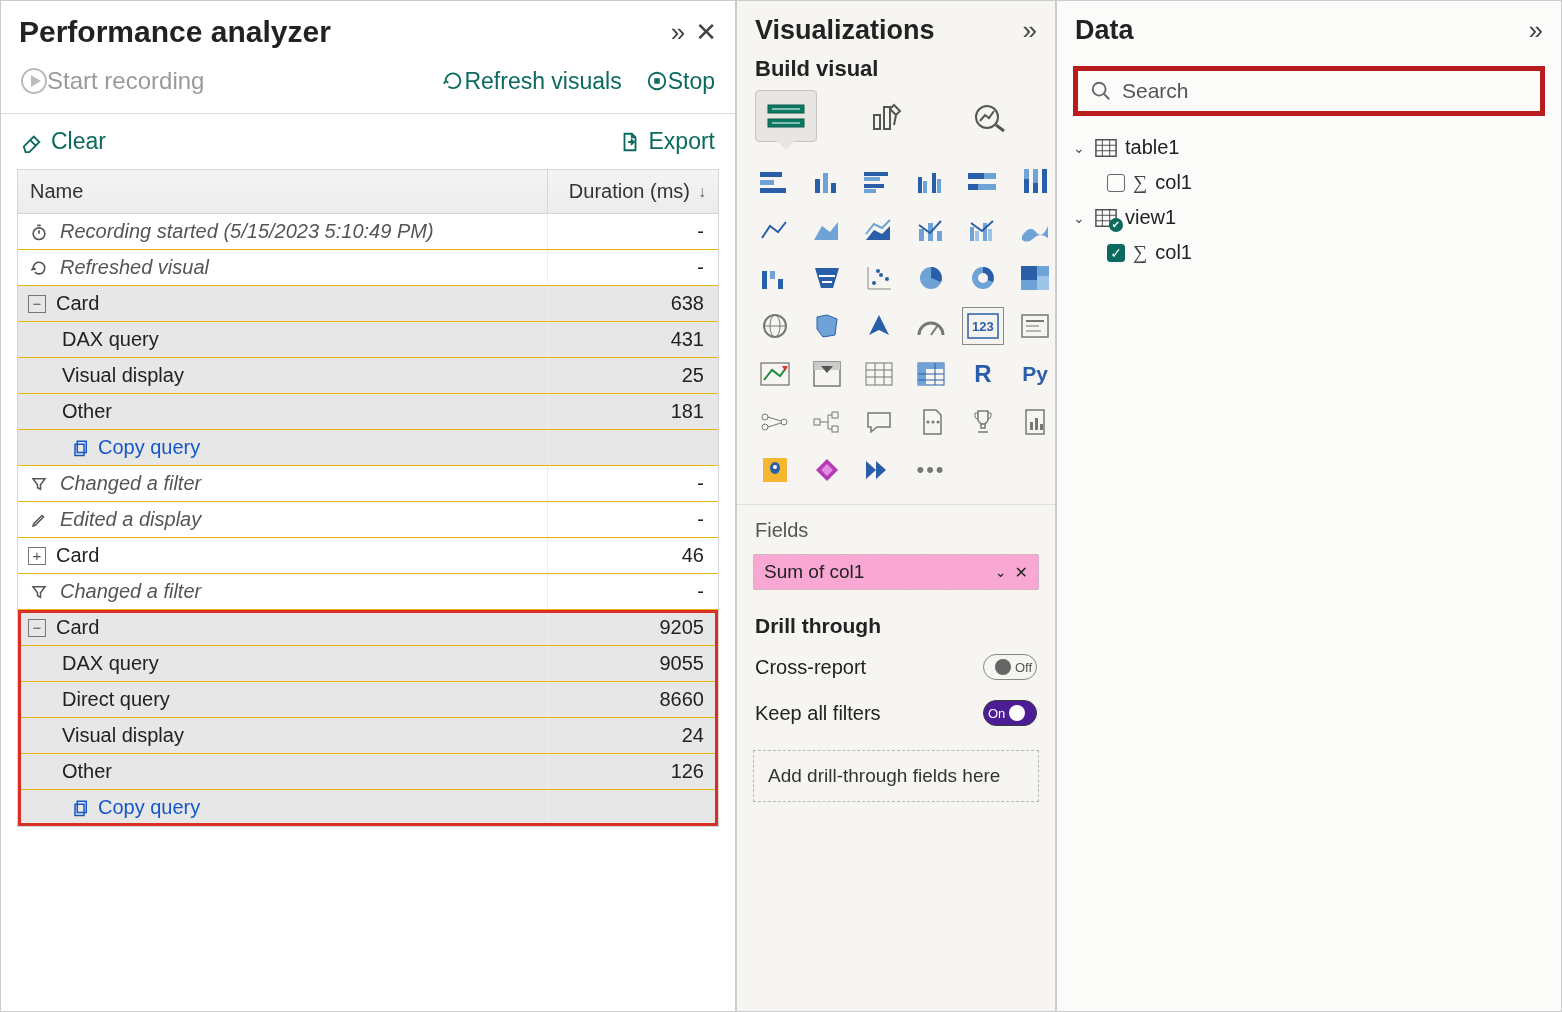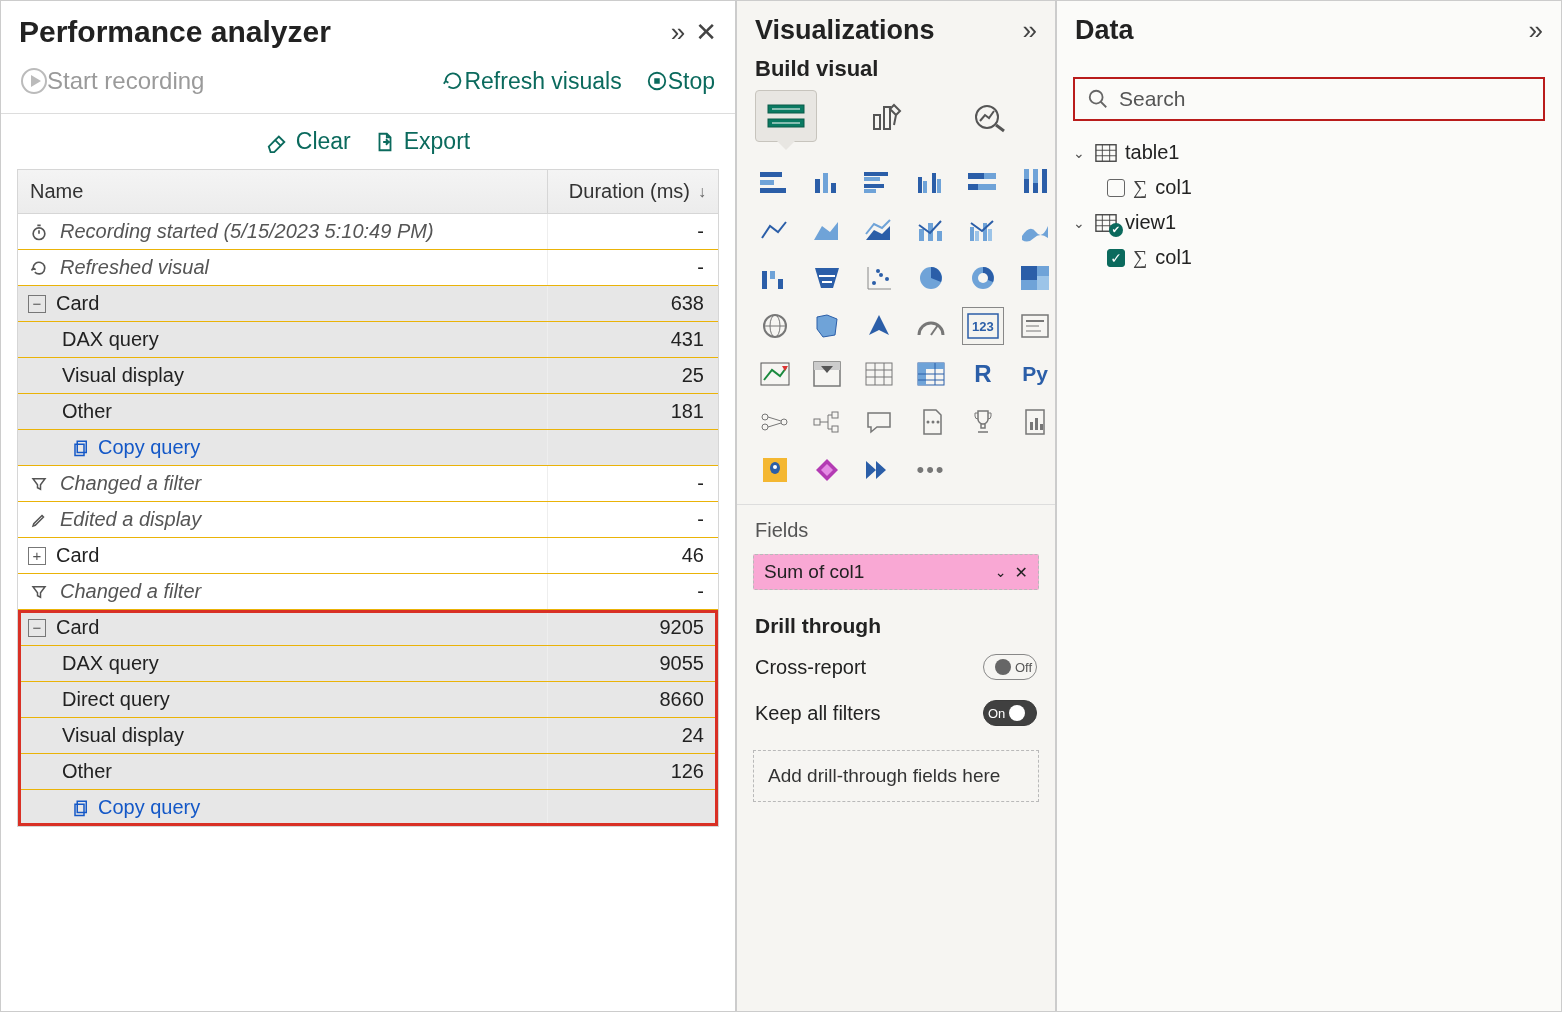--- a/index.html
+++ b/index.html
@@ -15,21 +15,21 @@
   .chev-icon, .close-x { font-size:26px; color:#444; cursor:pointer; }
   
   .perf-toolbar { display:flex; align-items:center; justify-content:space-between; padding:8px 20px 18px 20px; }
   .start-rec { display:flex; align-items:center; gap:0; color:#9a9a9a; font-size:24px; }
   .start-rec .play-circ { width:26px; height:26px; border:2px solid #bbb; border-radius:50%; display:flex; align-items:center; justify-content:center; }
   .start-rec .play-circ::after { content:""; border-left:10px solid #bbb; border-top:6px solid transparent; border-bottom:6px solid transparent; margin-left:3px; }
   .perf-actions { display:flex; align-items:center; gap:24px; font-size:23px; color:#0b6a5d; }
   .perf-actions .act { display:flex; align-items:center; gap:0; cursor:pointer; }
   .ico { width:22px; height:22px; display:inline-block; }
   .perf-sep { border-top:1px solid #ddd; }
-  .perf-subbar { display:flex; justify-content:center; gap:23px; padding:14px 20px; font-size:23px; color:#0b6a5d; }
+  .perf-subbar { display:flex; justify-content:space-between; gap:23px; padding:14px 20px; font-size:23px; color:#0b6a5d; }
   .perf-subbar .act { display:flex; align-items:center; gap:8px; cursor:pointer; }
   
   .perf-table { margin:0 16px 0 16px; border:1px solid #d6d6d6; background:#fff; }
   .pt-head { display:flex; background:linear-gradient(#f4f4f4,#ececec); border-bottom:1px solid #d6d6d6; font-size:20px; color:#333; }
   .pt-col-name { flex:1; padding:10px 12px; border-right:1px solid #d6d6d6;}
   .pt-col-dur  { width:170px; padding:10px 12px; text-align:right; display:flex; align-items:center; justify-content:flex-end; gap:8px;}
   .arrow-down { font-size:16px; color:#666;}
   .pt-row { display:flex; font-size:20px; border-bottom:1px solid #eab308; }
   .pt-row .c1 { flex:1; display:flex; align-items:center; gap:10px; padding:6px 10px; border-right:1px solid #eee;}
   .pt-row .c2 { width:170px; text-align:right; padding:6px 14px; }
@@ -51,25 +51,25 @@
   .viz-cell { width:40px; height:36px; display:flex; align-items:center; justify-content:center; color:#2b5ea8; cursor:pointer;}
   .viz-cell.sel { outline:1.5px solid #888; background:#f4f3ef; }
   .viz-cell.grey { color:#777; }
   .viz-section-lbl { padding:14px 18px 8px 18px; font-size:20px; color:#555; }
   .field-pill { margin:4px 16px; border:1.5px dashed #b9b9b9; background:#f9a8d4; display:flex; align-items:center; padding:6px 10px; font-size:19px; border-radius:2px;}
   .field-pill .sp { flex:1; }
   .drill-title { padding:20px 18px 6px 18px; font-size:21px; font-weight:600; }
   .drill-row { display:flex; justify-content:space-between; align-items:center; padding:10px 18px; font-size:20px; }
   .toggle { width:54px; height:26px; border-radius:14px; border:1.5px solid #888; display:flex; align-items:center; font-size:13px; justify-content:flex-end; padding:0 4px; gap:4px; color:#555;}
   .toggle .knob { width:16px; height:16px; border-radius:50%; background:#666;}
-  .toggle.on { background:#404040; color:#fff; border-color:#3a3a3a; justify-content:flex-start;text-align:right;}
+  .toggle.on { background:#4c1d95; color:#fff; border-color:#3a3a3a; justify-content:flex-start;text-align:right;}
   .toggle.on .knob { background:#fff; order:2;}
   .drill-drop { margin:14px 16px; border:1.5px dashed #b9b9b9; padding:14px; font-size:19px; color:#333; text-align:left;}
   
-  .search-box { margin:21px 16px 14px 16px; border:2px solid #b91c1c; display:flex; align-items:center; gap:10px; padding:8px 12px; font-size:21px; color:#555;}
+  .search-box { margin:10px 16px 14px 16px; border:5px solid #b91c1c; display:flex; align-items:center; gap:10px; padding:8px 12px; font-size:21px; color:#555;}
   .data-tree { padding:0 14px; font-size:20px; }
   .dt-row { display:flex; align-items:center; gap:8px; padding:6px 2px;}
   .dt-row.child { padding-left:36px; }
   .chev-sm { font-size:14px; color:#555; width:14px;}
   .tbl-ico { width:22px; height:20px; color:#444; }
   .chk { width:18px; height:18px; border:1.5px solid #666; border-radius:3px; display:flex; align-items:center; justify-content:center;}
   .chk.checked { background:#0b6a5d; border-color:#0b6a5d; color:#fff; font-size:14px;}
   .sigma { font-family: "Segoe UI Symbol", serif; font-size:20px; color:#444;}
   .badge-check { position:relative; }
   .badge-check::after { content:"✔"; position:absolute; bottom:-4px; right:-6px; background:#0b6a5d; color:#fff; font-size:10px; width:14px; height:14px; border-radius:50%; display:flex; align-items:center; justify-content:center;}

